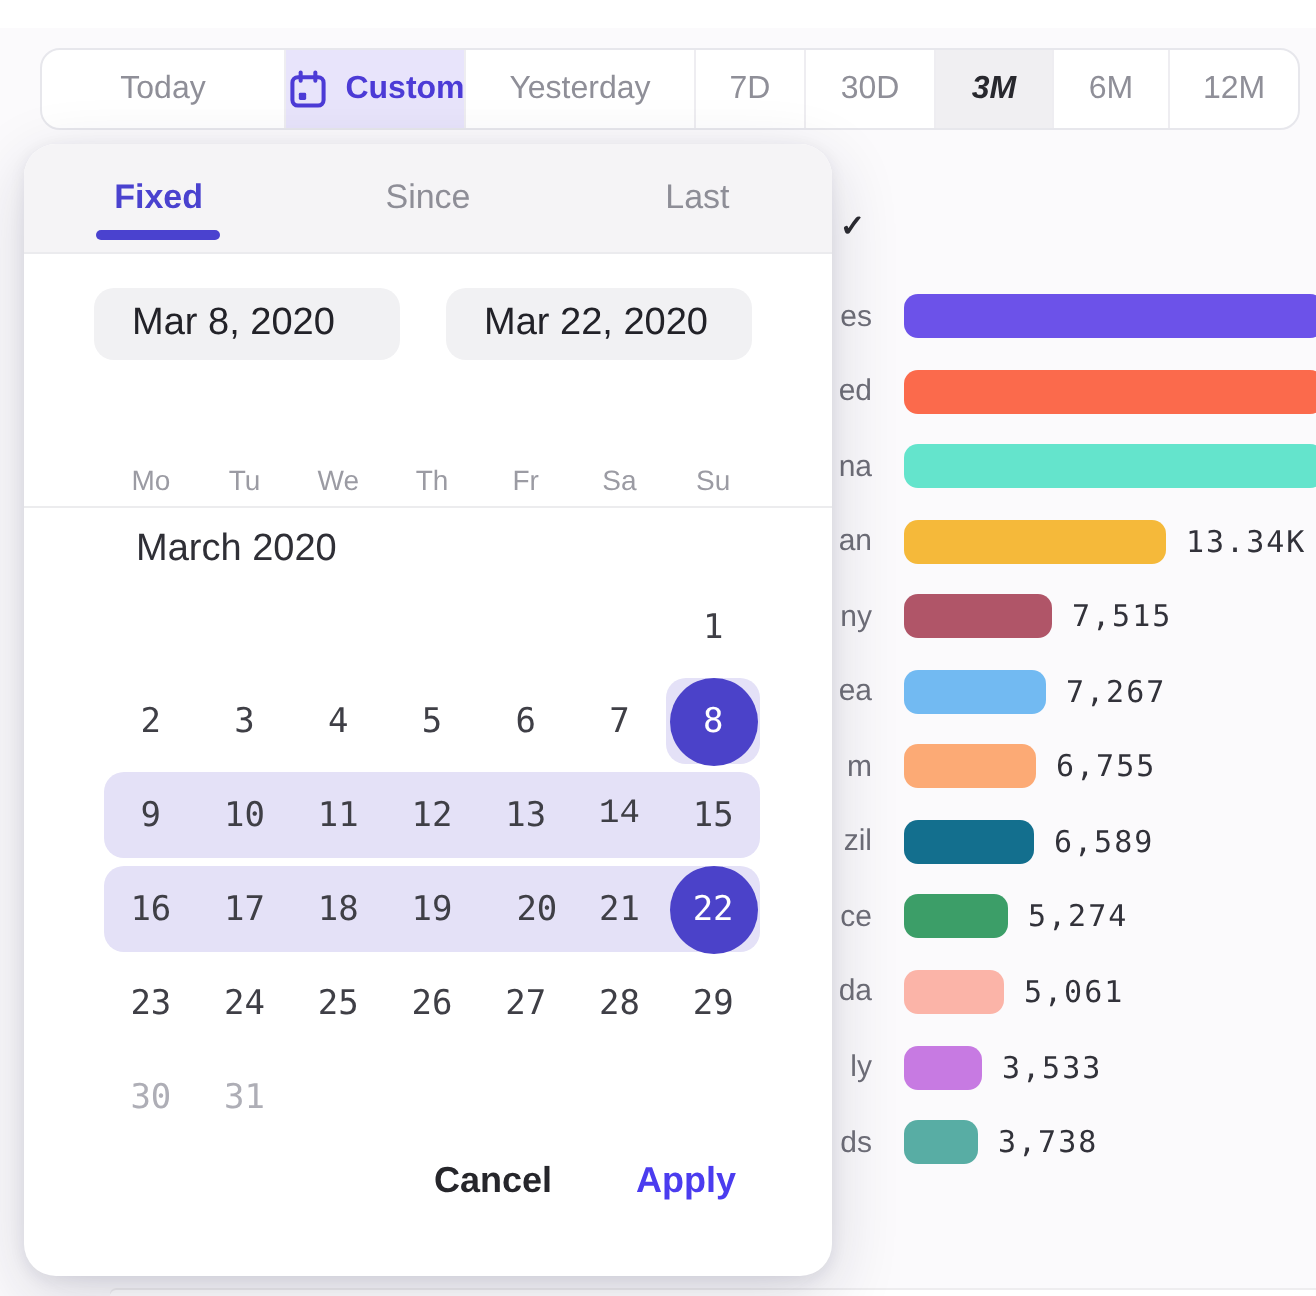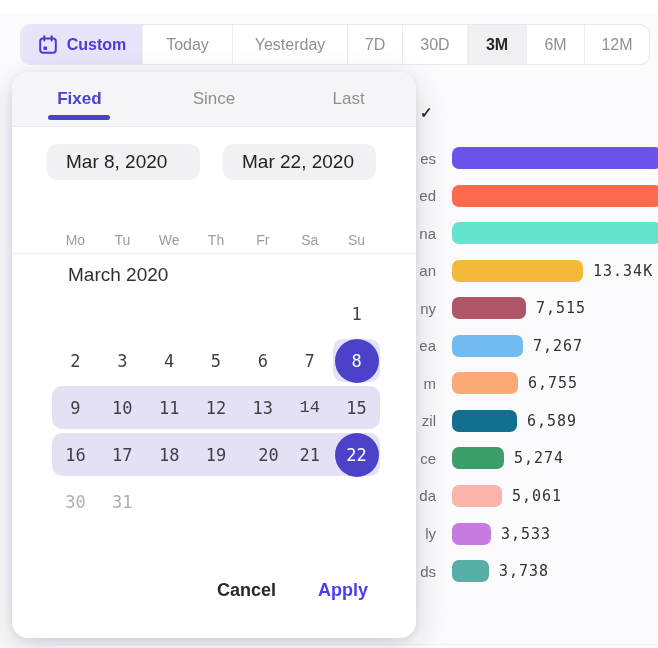--- a/index.html
+++ b/index.html
@@ -21,21 +21,21 @@
     font-size:16px; color:#8f8f98; border-left:1px solid #eeedf1; cursor:pointer;
     white-space:nowrap;
   }
   .tb-item:first-child { border-left:none; border-radius:9px 0 0 9px; }
   .tb-item:last-child { border-radius:0 9px 9px 0; }
   .tb-item:nth-child(1){ width:121px; }
   .tb-item:nth-child(2){ width:90px; }
   .tb-item:nth-child(3){ width:115px; }
   .tb-item:nth-child(4){ width:55px; }
   .tb-item:nth-child(5){ width:65px; }
-  .tb-item:nth-child(6){ width:59px; }
+  .tb-item:nth-child(6){ width:59px;font-style:italic; }
   .tb-item:nth-child(7){ width:58px; }
   .tb-item:nth-child(8){ flex:1; }
   .tb-item.selected-custom { background:#e8e4fb; color:#4c3bd6; font-weight:bold; }
   .tb-item.active { background:#f0eff2; color:#28282e; font-weight:bold; }
   .tb-item .cal-icon { display:flex; align-items:center; }
 
   
   .chart { position:absolute; left:0; top:0; width:658px; height:648px; z-index:1; }
   .chart-row { position:absolute; left:300px; width:370px; height:22px; display:flex; align-items:center; }
   .chart-label {
@@ -168,35 +168,35 @@
       </div>
       <div class="chart-row" style="top: 560.05px;">
         <div class="chart-label">ds</div>
         <div class="chart-bar" style="background: rgb(88, 173, 164); width: 37px;"></div>
         <div class="chart-value">3,738</div>
       </div>
     </div>
   <div class="bg-check">✓</div>
 
   <div class="toolbar" id="toolbar">
+      <div class="tb-item">
+        <span>Today</span>
+      </div>
       <div class="tb-item selected-custom">
         <span class="cal-icon">
           <svg width="22" height="22" viewBox="0 0 24 24" fill="none">
             <rect x="3.5" y="5" width="17" height="15.5" rx="3" stroke="#4C3BD6" stroke-width="2.2"></rect>
             <line x1="8" y1="2.5" x2="8" y2="7" stroke="#4C3BD6" stroke-width="2.2" stroke-linecap="round"></line>
             <line x1="16" y1="2.5" x2="16" y2="7" stroke="#4C3BD6" stroke-width="2.2" stroke-linecap="round"></line>
             <rect x="7" y="13.5" width="4" height="4" rx="0.8" fill="#4C3BD6"></rect>
           </svg>
         </span>
         <span>Custom</span>
       </div>
       <div class="tb-item">
-        <span>Today</span>
-      </div>
-      <div class="tb-item">
         <span>Yesterday</span>
       </div>
       <div class="tb-item">
         <span>7D</span>
       </div>
       <div class="tb-item">
         <span>30D</span>
       </div>
       <div class="tb-item active">
         <span>3M</span>
@@ -265,20 +265,29 @@
           <div class="cal-cell" style="left: 46.857px;">17</div>
           <div class="cal-cell" style="left: 93.714px;">18</div>
           <div class="cal-cell" style="left: 140.571px;">19</div>
           <div class="cal-cell" style="left: 193px;">20</div>
           <div class="cal-cell" style="left: 234.285px;">21</div>
           <div class="cal-cell" style="left: 281.142px;">
             <div class="day-circle">22</div>
           </div>
         </div>
         <div class="cal-week">
+          <div class="cal-cell" style="left: 0px;">23</div>
+          <div class="cal-cell" style="left: 46.857px;">24</div>
+          <div class="cal-cell" style="left: 93.714px;">25</div>
+          <div class="cal-cell" style="left: 140.571px;">26</div>
+          <div class="cal-cell" style="left: 187.428px;">27</div>
+          <div class="cal-cell" style="left: 234.285px;">28</div>
+          <div class="cal-cell" style="left: 281.142px;">29</div>
+        </div>
+        <div class="cal-week">
           <div class="cal-cell disabled" style="left: 0px;">30</div>
           <div class="cal-cell disabled" style="left: 46.857px;">31</div>
         </div>
       </div>
 
     <div class="modal-actions">
       <div class="btn-cancel">Cancel</div>
       <div class="btn-apply">Apply</div>
     </div>
   </div>

